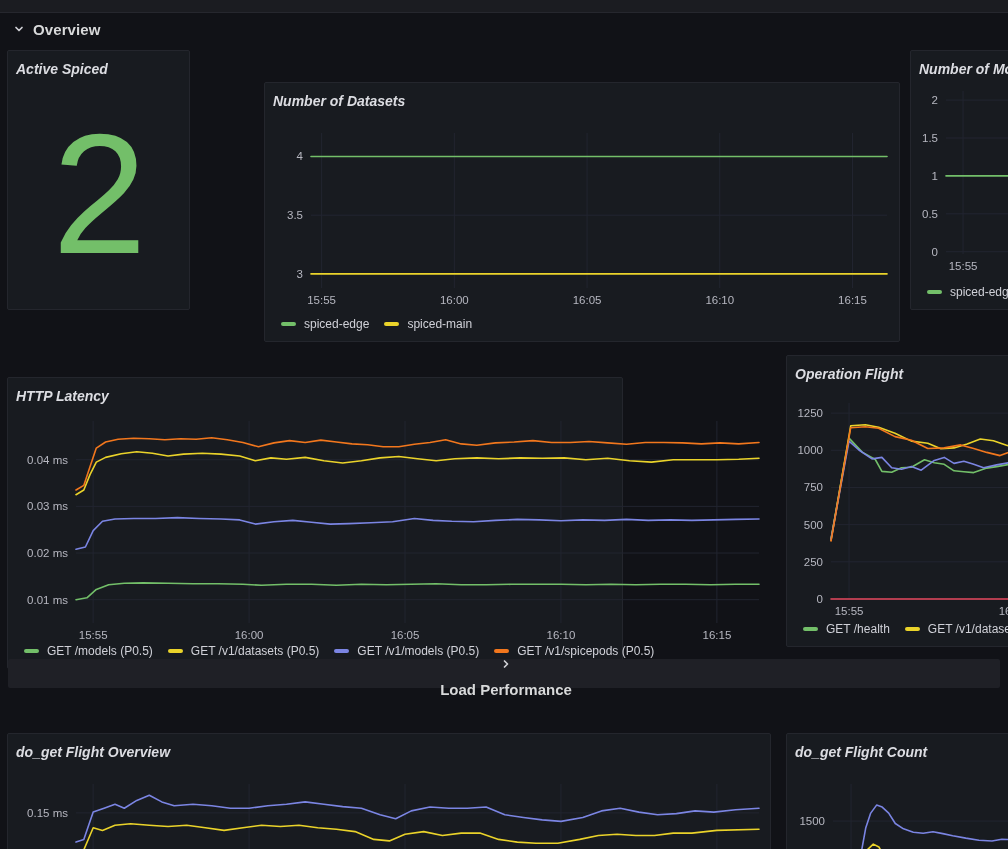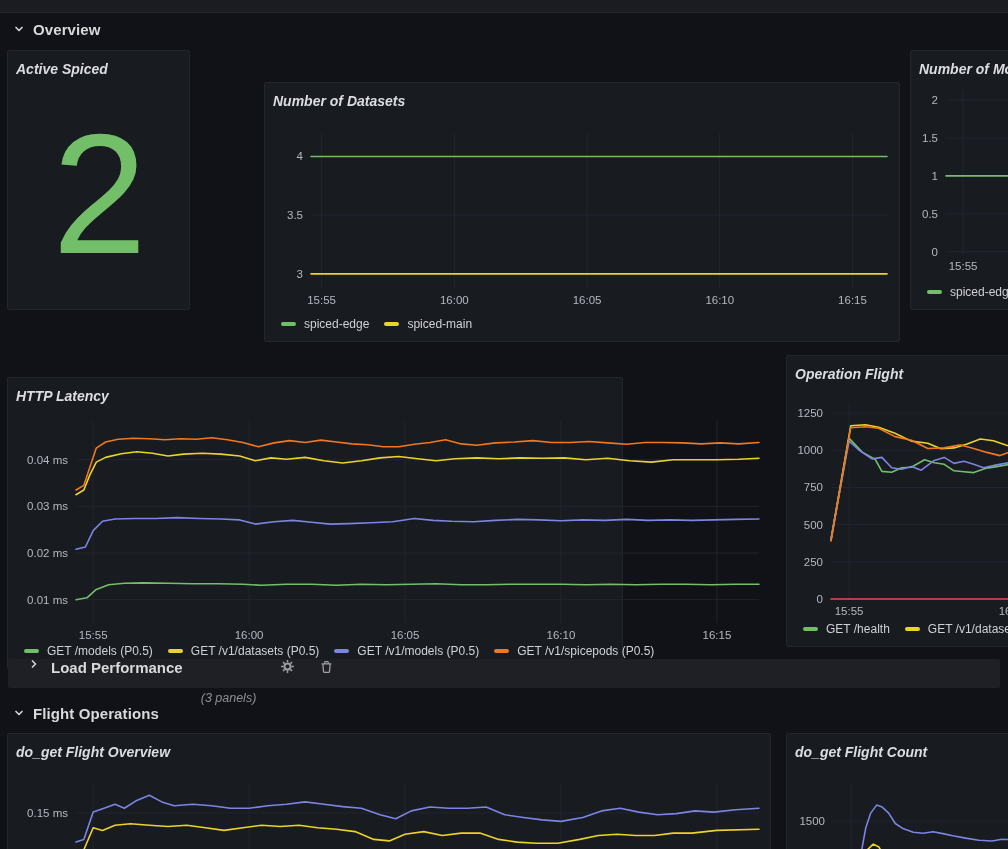--- a/index.html
+++ b/index.html
@@ -14,22 +14,22 @@
     background:#1b1c21;border-bottom:1px solid #26272e;box-sizing:border-box;
   }
   .section-header{
     position:absolute;display:flex;align-items:center;gap:9px;height:24px;cursor:pointer;
   }
   .section-header .sec-title{font-size:15px;font-weight:700;color:#d8d9da;letter-spacing:.1px;}
   .chev{width:10px;height:10px;flex:0 0 auto;}
   .chev path{stroke:#cfd0d6;stroke-width:1.7;fill:none;stroke-linecap:round;stroke-linejoin:round;}
   .collapsed-row{
     position:absolute;left:8px;top:659px;width:992px;height:29px;
-    background:#1f2026;border-radius:2px;display:flex;align-items:flex-start;
-    padding-left:21px;box-sizing:border-box;gap:12px;
+    background:#1f2026;border-radius:2px;display:flex;align-items:center;
+    padding-left:4px;box-sizing:border-box;gap:12px;flex-direction:column;
   }
   .collapsed-row .sec-title{font-size:15px;font-weight:700;}
   .panels-note{font-size:12.5px;font-style:italic;color:#8d8e96;margin-left:6px;margin-top:32px;}
   .row-icon{width:15px;height:15px;margin-left:12px;cursor:pointer;}
   .row-icon *{stroke:#9da0a8;fill:none;}
   .panel{
     position:absolute;background:#181b20;border:1px solid #24262d;border-radius:2px;
     box-sizing:border-box;
   }
   .panel-title{
@@ -236,26 +236,20 @@
     <span class="panels-note">(3 panels)</span>
     <svg class="row-icon" viewBox="0 0 14 14">
       <circle cx="7" cy="7" r="2.9" stroke-width="1.9"></circle>
       <path d="M7 1v2.1M7 10.9V13M1 7h2.1M10.9 7H13M2.8 2.8l1.5 1.5M9.7 9.7l1.5 1.5M11.2 2.8L9.7 4.3M4.3 9.7l-1.5 1.5" stroke-width="1.4"></path>
     </svg>
     <svg class="row-icon" viewBox="0 0 14 14">
       <path d="M3.6 4.6h6.8l-.6 7a1 1 0 0 1-1 .9H5.2a1 1 0 0 1-1-.9zM2.4 4.6h9.2M5.4 4.4V3.1a.7.7 0 0 1 .7-.7h1.8a.7.7 0 0 1 .7.7v1.3" stroke-width="1.2"></path>
     </svg>
   </div>
 
-  <div class="section-header" style="left:14px;top:701px;">
-    <svg class="chev" viewBox="0 0 10 10">
-        <path d="M2 3.5l3 3 3-3"></path>
-      </svg>
-    <span class="sec-title">Flight Operations</span>
-  </div>
 
   <div class="panel" style="left:7px;top:733px;width:764px;height:292px;">
     <div class="panel-title">do_get Flight Overview</div>
     <div class="chart-host">
         <svg width="764" height="292">
           <line x1="68" y1="78.86000000000007" x2="751" y2="78.86000000000007" stroke="#222530" stroke-width="1"></line>
           <text x="60" y="82.86000000000007" text-anchor="end" fill="#b6b7c0" font-size="11.5">0.15 ms</text>
           <line x1="85.15296803652967" y1="50" x2="85.15296803652967" y2="245" stroke="#222530" stroke-width="1"></line>
           <line x1="241.0890410958904" y1="50" x2="241.0890410958904" y2="245" stroke="#222530" stroke-width="1"></line>
           <line x1="397.0251141552511" y1="50" x2="397.0251141552511" y2="245" stroke="#222530" stroke-width="1"></line>

